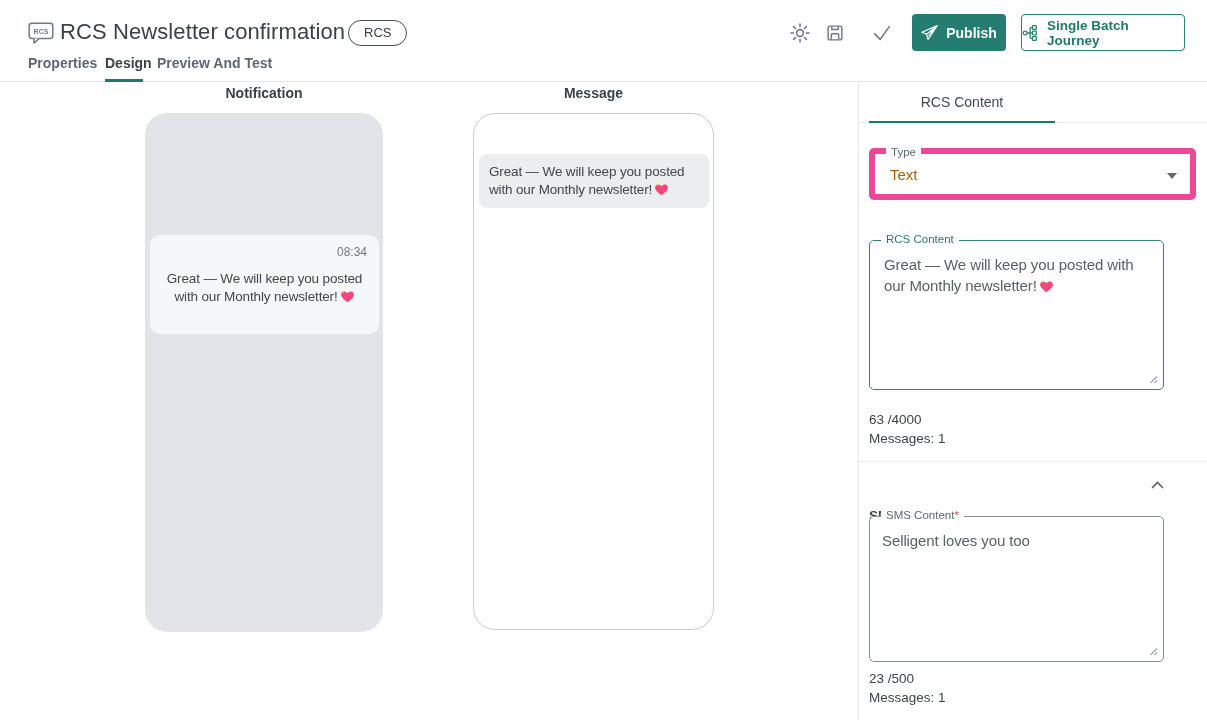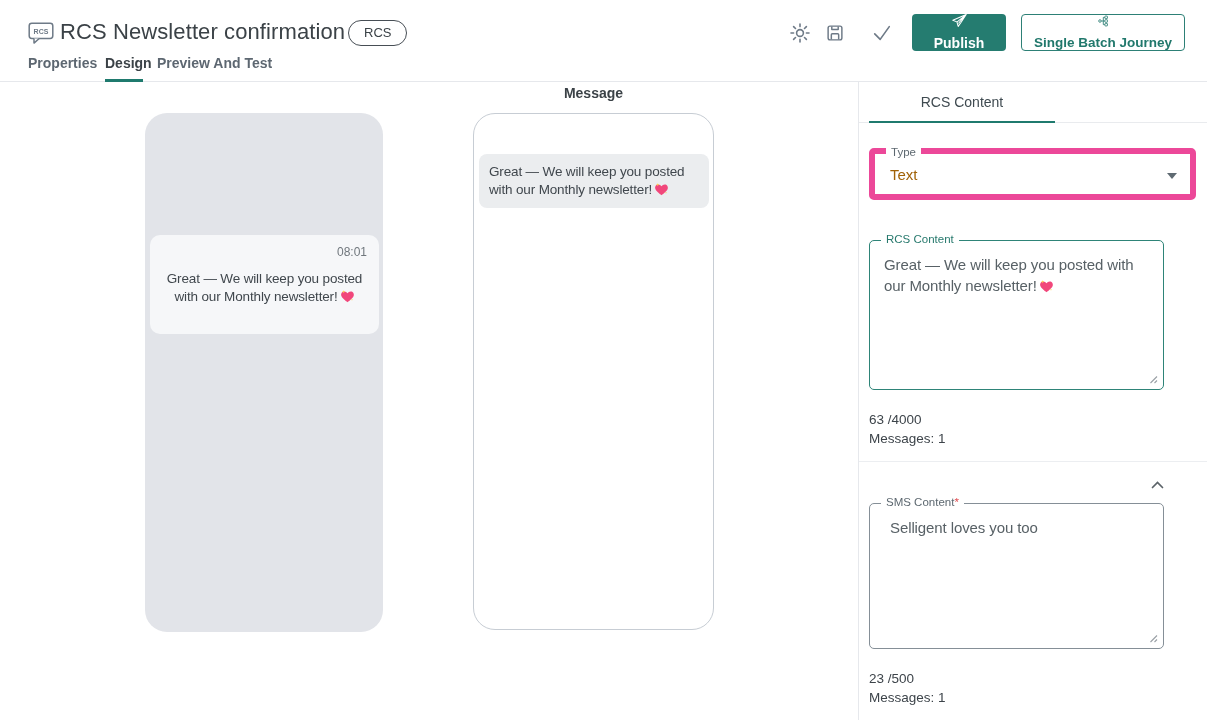--- a/index.html
+++ b/index.html
@@ -10,21 +10,21 @@
   }
   
   .header { position:absolute; left:0; top:0; width:1207px; height:82px; background:#fff; border-bottom:1px solid #e6e8ec; }
   .logo { position:absolute; left:28px; top:21px; width:26px; height:24px; }
   .page-title { position:absolute; left:60px; top:19px; font-size:22px; font-weight:500; color:#3b4247; letter-spacing:.1px; white-space:nowrap; }
   .badge { position:absolute; left:348px; top:20px; height:26px; padding:0 15px; border:1.5px solid #474e55; border-radius:14px; font-size:13px; font-weight:500; color:#3b4247; line-height:23px; }
   .tab { position:absolute; top:55px; font-size:14px; color:#5d6771; cursor:pointer; white-space:nowrap;font-weight:bold; }
   .tab.active { color:#3b4247; font-weight:700; }
   .tab-underline { position:absolute; left:105px; top:79px; width:38px; height:3px; background:#1f7a6e; }
   .hicon { position:absolute; top:21px; width:24px; height:24px; cursor:pointer; }
-  .btn { position:absolute; top:14px; height:37px; border-radius:4px; display:flex; align-items:center; justify-content:center; gap:8px; font-size:14px; font-weight:700; cursor:pointer;flex-direction:column; }
+  .btn { position:absolute; top:14px; height:37px; border-radius:4px; display:flex; align-items:center; justify-content:center; gap:8px; font-size:14px; font-weight:700; cursor:pointer; }
   .btn-publish { left:912px; width:94px; background:#257c70; color:#fff; }
   .btn-journey { right:22px; width:164px; background:#fff; border:1px solid #2d8076; color:#21786c; font-size:13.5px; }
   
   .panel-title { position:absolute; top:85px; font-size:14px; font-weight:700; color:#3b4247; text-align:center; }
   .pt-notif { left:145px; width:238px; }
   .pt-msg { left:473px; width:241px;text-align:center; }
   .phone-notif { position:absolute; left:145px; top:113px; width:238px; height:519px; background:#e2e4e9; border-radius:22px; }
   .notif-card { position:absolute; left:5px; top:122px; width:229px; height:99px; background:#f6f7f9; border-radius:10px; padding:10px 12px 12px; }
   .notif-time { text-align:right; font-size:12px; color:#70777d; }
   .notif-text { margin-top:11px; font-size:13.5px; line-height:18px; color:#40474d; text-align:center; letter-spacing:-.15px; }
@@ -39,21 +39,21 @@
   .side-tab-underline { position:absolute; left:0; bottom:-1px; width:100%; height:2px; background:#1f7a6e; }
   .side-tab.links { width:145px; }
   .outlined { position:absolute; border-radius:5px; background:#fff; }
   .float-label { position:absolute; top:-8px; left:11px; background:#fff; padding:0 5px; font-size:11.5px; color:#5d6870; white-space:nowrap; }
   .float-label.teal { color:#27796d; }
   .req { color:#e14b50; }
   .type-box { left:10px; top:66px; width:327px; height:52px; border:6px solid #ec4899; }
   .type-value { position:absolute; left:15px; top:12px; font-size:15px; color:#a16207; }
   .caret { position:absolute; right:13px; top:19px; width:10px; height:6px; }
   .rcs-box { left:10px; top:158px; width:295px; height:150px; border:1px solid #2e8478; padding:13px 14px; }
-  .sms-box { left:10px; top:421px; width:295px; height:146px; border:1px solid #858f97; padding:13px 20px; }
+  .sms-box { left:10px; top:434px; width:295px; height:146px; border:1px solid #858f97; padding:13px 12px; }
   .field-text { font-size:15px; line-height:21px; color:#586166; letter-spacing:-.1px; }
   .resize-handle { position:absolute; right:5px; bottom:5px; width:11px; height:11px; cursor:nwse-resize; }
   .counter { position:absolute; left:10px; font-size:13.5px; color:#3d444a; }
   .c1 { top:330px; } .m1 { top:349px; }
   .c2 { top:589px; } .m2 { top:608px; }
   .side-divider { position:absolute; left:0; top:379px; width:349px; height:1px; background:#eceef1; }
   .sms-heading { position:absolute; left:10px; top:395px; font-size:13.5px; font-weight:700; color:#3b4247;margin-top:31px; }
   .chevron-up { position:absolute; left:292px; top:399px; width:13px; height:8px; cursor:pointer; }
 </style>
 </head>
@@ -100,25 +100,26 @@
         <circle cx="3.2" cy="9" r="1.9"></circle>
         <path d="M5.2 9h3M8.2 3.6v10.8M8.2 3.6h2.2M8.2 9h2.2M8.2 14.4h2.2"></path>
         <rect x="10.6" y="1.6" width="3.8" height="3.8" rx="0.7"></rect>
         <rect x="10.6" y="7.1" width="3.8" height="3.8" rx="0.7"></rect>
         <rect x="10.6" y="12.6" width="3.8" height="3.8" rx="0.7"></rect>
       </svg>
       <span>Single Batch Journey</span>
     </div>
   </div>
 
+  <div class="panel-title pt-notif">Notification</div>
   <div class="panel-title pt-msg">Message</div>
 
   <div class="phone-notif">
     <div class="notif-card">
-      <div class="notif-time">08:01</div>
+      <div class="notif-time">08:34</div>
       <div class="notif-text">
         <span>Great — We will keep you posted with our Monthly newsletter!</span><svg class="heart" viewBox="0 0 24 22">
           <path d="M12 20.6 S3.1 15 1.5 9.8 C.3 5.6 3 2.4 6.4 2.4 c2.6 0 4.5 1.7 5.6 3.3 1.1-1.6 3-3.3 5.6-3.3 3.4 0 6.1 3.2 4.9 7.4 C20.9 15 12 20.6 12 20.6z" fill="#f1477b"></path>
           <path d="M5.6.4l.7 1.9 1.9.7-1.9.7-.7 1.9-.7-1.9-1.9-.7 1.9-.7z" fill="#ffd34d"></path>
           <path d="M19.6 14.6l.5 1.3 1.3.5-1.3.5-.5 1.3-.5-1.3-1.3-.5 1.3-.5z" fill="#ffd34d"></path>
         </svg>
       </div>
     </div>
   </div>
 

